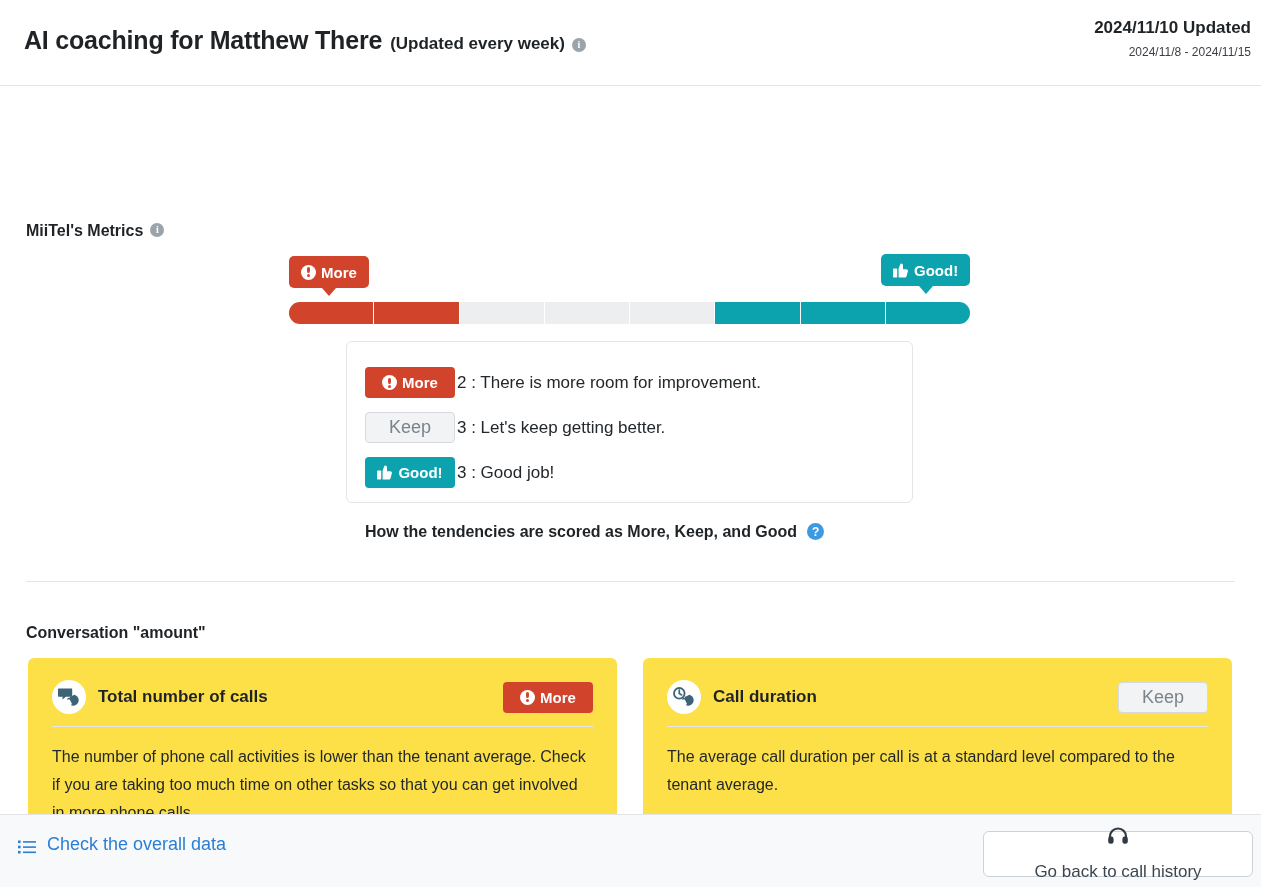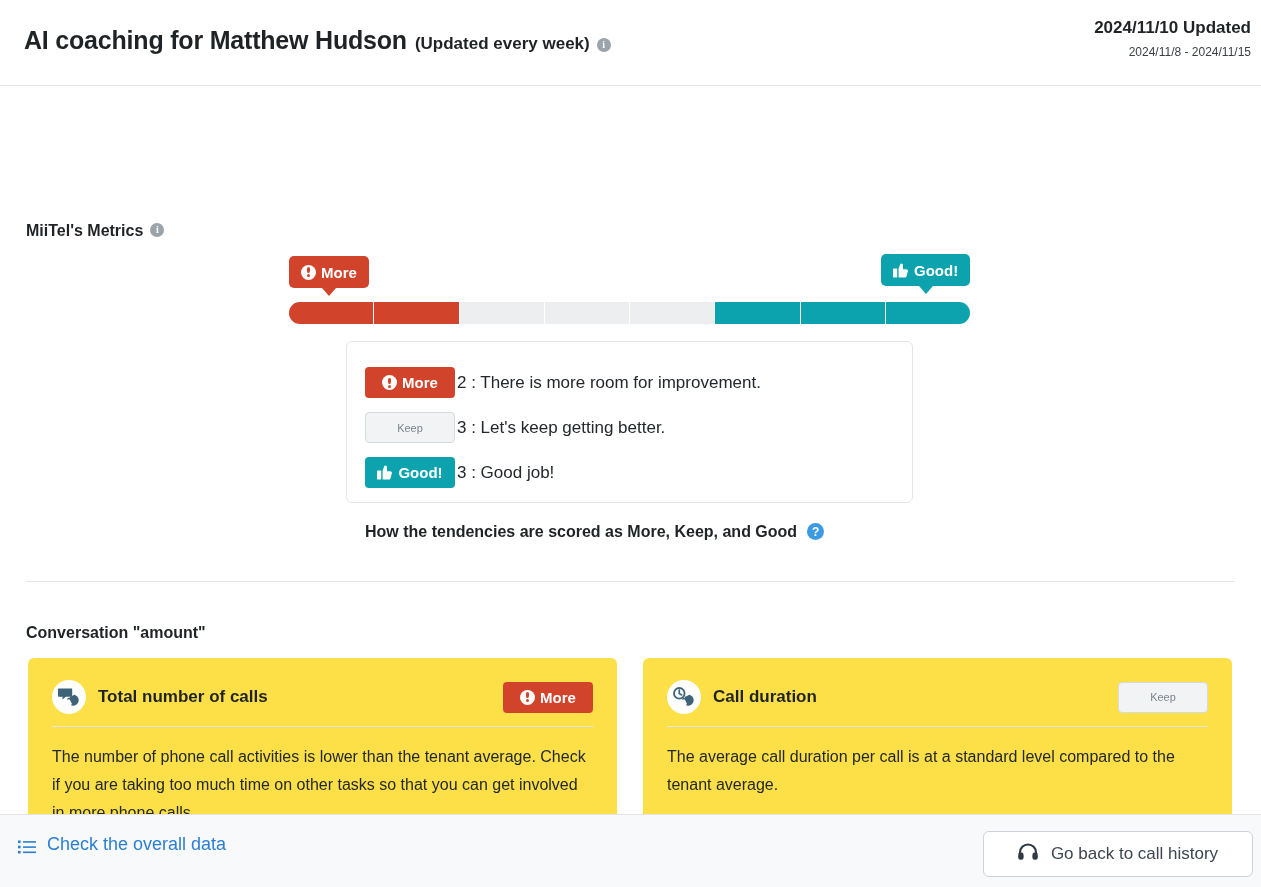--- a/index.html
+++ b/index.html
@@ -257,21 +257,21 @@
     box-sizing: border-box;
     white-space: nowrap;
   }
   .pill-more { background: #d2432c; }
   .pill-good { background: #0da3ae; }
   .pill-keep {
     background: #f1f3f5;
     border: 1px solid #d6dade;
     color: #7b848c;
     font-weight: normal;
-    font-size: 11px;
+    font-size: 18px;
   }
 
   
   .scoring-note {
     position: absolute;
     left: 365px;
     top: 437px;
     display: flex;
     align-items: flex-start;
     font-size: 16px;
@@ -401,30 +401,31 @@
     gap: 13px;
     width: 270px;
     height: 46px;
     box-sizing: border-box;
     border: 1px solid #ccd2d8;
     border-radius: 6px;
     background: #ffffff;
     font-size: 17px;
     color: #3c4650;
     cursor: pointer;
+    flex-direction: column;
   }
 </style>
 </head>
 <body>
 
 <div class="page">
 
   <div class="header">
     <div class="header-title">
-      <span class="title-main">AI coaching for Matthew Hudson</span>
+      <span class="title-main">AI coaching for Matthew There</span>
       <span class="title-sub">(Updated every week)</span>
       <span class="info-icon">i</span>
     </div>
     <div class="header-dates">
       <div class="date-updated">2024/11/10 Updated</div>
       <div class="date-range">2024/11/8 - 2024/11/15</div>
     </div>
   </div>
 
   <div class="content">

